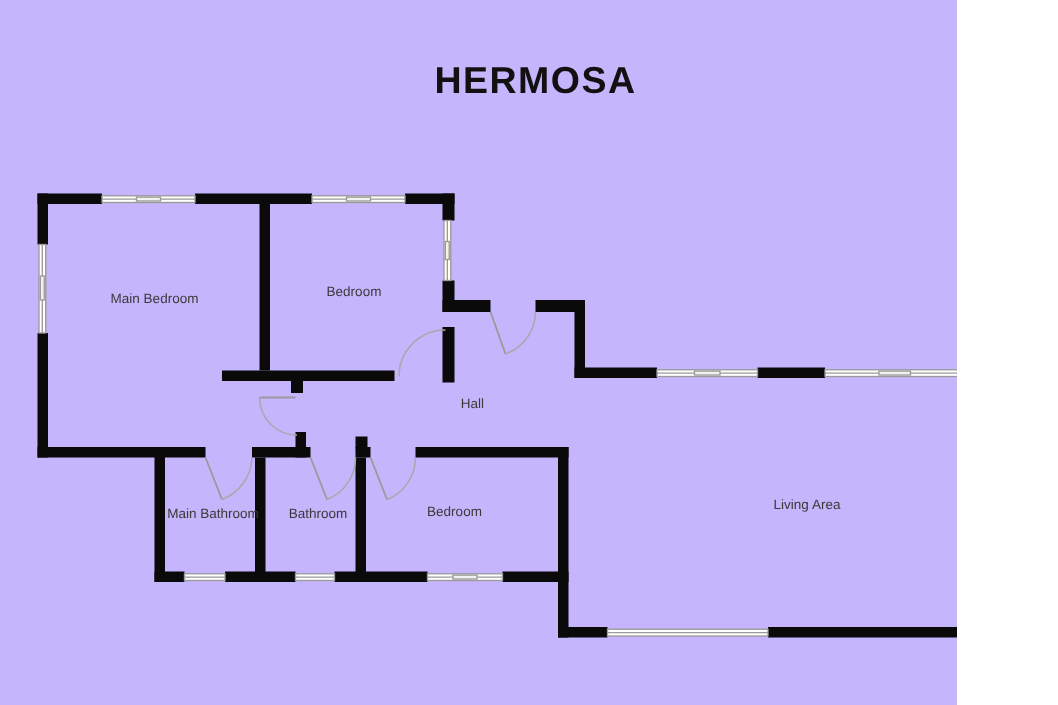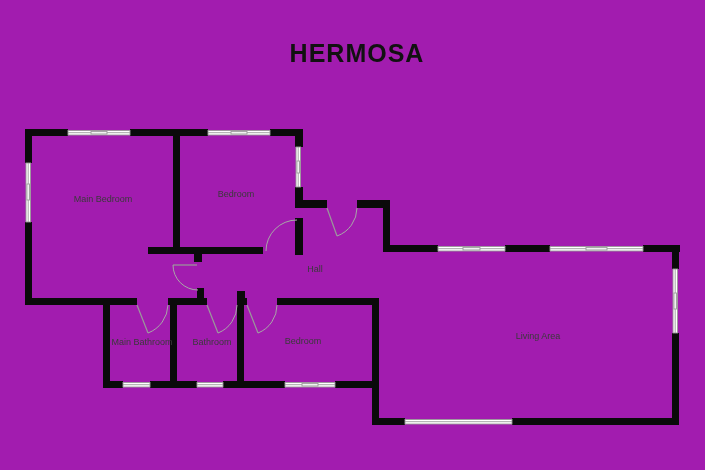--- a/index.html
+++ b/index.html
@@ -1,16 +1,16 @@
 <!DOCTYPE html>
 <html><head>
 <meta charset="utf-8">
 <style>
   html,body{margin:0;padding:0;background:#ffffff;}
-  .page{position:relative;width:705px;height:470px;background:#a21caf;overflow:hidden;
+  .page{position:relative;width:638px;height:470px;background:#c4b5fd;overflow:hidden;
         font-family:"Liberation Sans", sans-serif;}
   svg{display:block;}
   .plan-title{font-family:"Liberation Sans", sans-serif;font-weight:bold;font-size:25px;
               letter-spacing:1px;fill:#111111;}
   .room-label{font-family:"Liberation Sans", sans-serif;font-size:9px;fill:#3a3a3a;}
   .wall{fill:#0a0a0a;stroke:none;}
   .stub{fill:#0a0a0a;stroke:none;}
   .win{fill:#ffffff;stroke:#9a9a9a;stroke-width:0.9;}
   .win-mid{stroke:#9a9a9a;stroke-width:0.9;}
   .win-tick{fill:#f2f2f2;stroke:#9a9a9a;stroke-width:0.9;}

